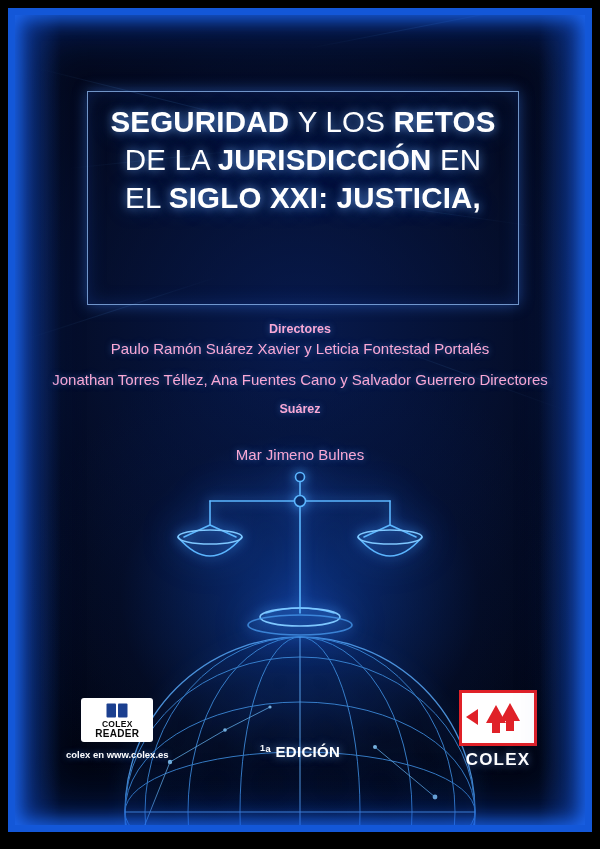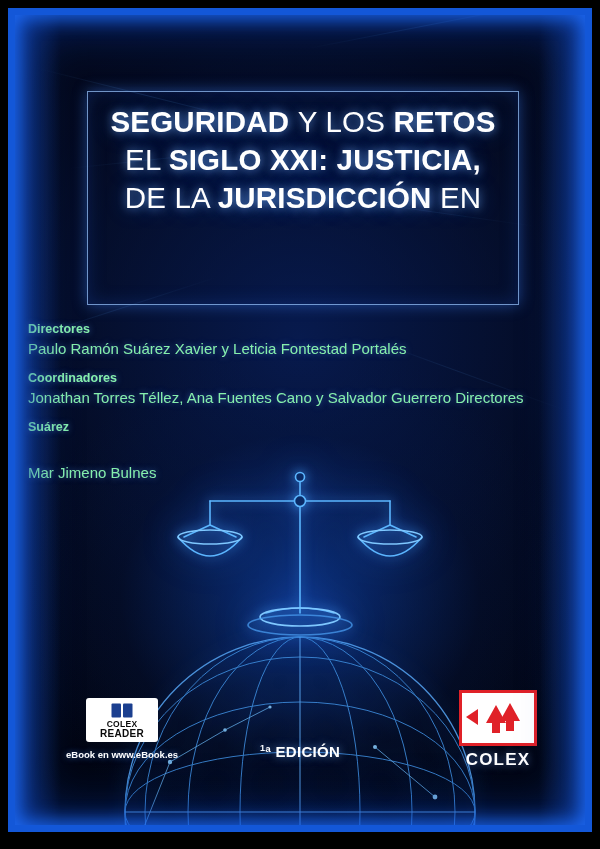--- a/index.html
+++ b/index.html
@@ -102,21 +102,22 @@
   }
   #title-text .ln { display: block; white-space: nowrap; }
   #title-text b { font-weight: 700; }
 
   
   #credits {
     position: absolute;
     left: 20px;
     top: 314px;
     width: 544px;
-    color: #86efac;
+    text-align: center;
+    color: #f9a8d4;
     z-index: 30;
     text-shadow: 0 0 6px rgba(90,150,255,0.55);
   }
   .cred-role {
     font-size: 12.5px;
     font-weight: 700;
     margin: 0 0 4px 0;
   }
   .cred-names {
     font-size: 15px;
@@ -250,28 +251,27 @@
     <div class="netline" style="left:30px; top:60px; width:240px; transform:rotate(14deg); opacity:.5;"></div>
     <div class="netline" style="left:300px; top:40px; width:260px; transform:rotate(-11deg); opacity:.45;"></div>
     <div class="netline" style="left:20px; top:330px; width:200px; transform:rotate(-18deg); opacity:.35;"></div>
     <div class="netline" style="left:360px; top:330px; width:210px; transform:rotate(20deg); opacity:.35;"></div>
     <div class="netline" style="left:60px; top:160px; width:180px; transform:rotate(-6deg); opacity:.28;"></div>
     <div class="netline" style="left:330px; top:190px; width:200px; transform:rotate(8deg); opacity:.28;"></div>
 
     <div id="title-box"></div>
     <div id="title-text">
         <span class="ln"><b>SEGURIDAD </b><span>Y LOS </span><b>RETOS</b></span>
+        <span class="ln"><span>DE LA </span><b>JURISDICCIÓN </b><span>EN</span></span>
         <span class="ln"><span>EL </span><b>SIGLO XXI:  JUSTICIA,</b></span>
-        <span class="ln"><span>DE LA </span><b>JURISDICCIÓN </b><span>EN</span></span>
       </div>
 
     <div id="credits">
       <p class="cred-role">Directores</p>
       <p class="cred-names">Paulo Ramón Suárez Xavier y Leticia Fontestad Portalés</p>
-      <p class="cred-role">Coordinadores</p>
       <p class="cred-names">Jonathan Torres Téllez, Ana Fuentes Cano y Salvador Guerrero Directores</p>
       <p class="cred-role">Suárez</p>
       <p class="cred-names last">Mar Jimeno Bulnes</p>
     </div>
 
     <svg id="scales" viewBox="0 0 260 180" fill="none" stroke="#5cb6ff" stroke-width="1.6" stroke-linecap="round" stroke-linejoin="round">
 
       <line x1="130" y1="18" x2="130" y2="150"></line>
 
       <circle cx="130" cy="14" r="4.5" fill="#0a2a66"></circle>
@@ -322,21 +322,21 @@
 
     <div id="colex-reader">
       <div class="badge">
         <svg class="bk-icon" width="22" height="15" viewBox="0 0 22 15">
           <rect x="0.5" y="0.5" width="9.5" height="14" rx="1" fill="#1b3f8f"></rect>
           <rect x="12" y="0.5" width="9.5" height="14" rx="1" fill="#1b3f8f"></rect>
         </svg>
         <div class="bk-line1">COLEX</div>
         <div class="bk-line2">READER</div>
       </div>
-      <div id="ebook-url">eBook en www.eBook.es</div>
+      <div id="ebook-url">colex en www.colex.es</div>
     </div>
 
     <div id="edition">
       <sup>1</sup><span>ª EDICIÓN</span>
     </div>
 
     <div id="colex-logo">
       <div class="mark">
         <svg width="100%" height="100%" viewBox="0 0 72 50">
 

